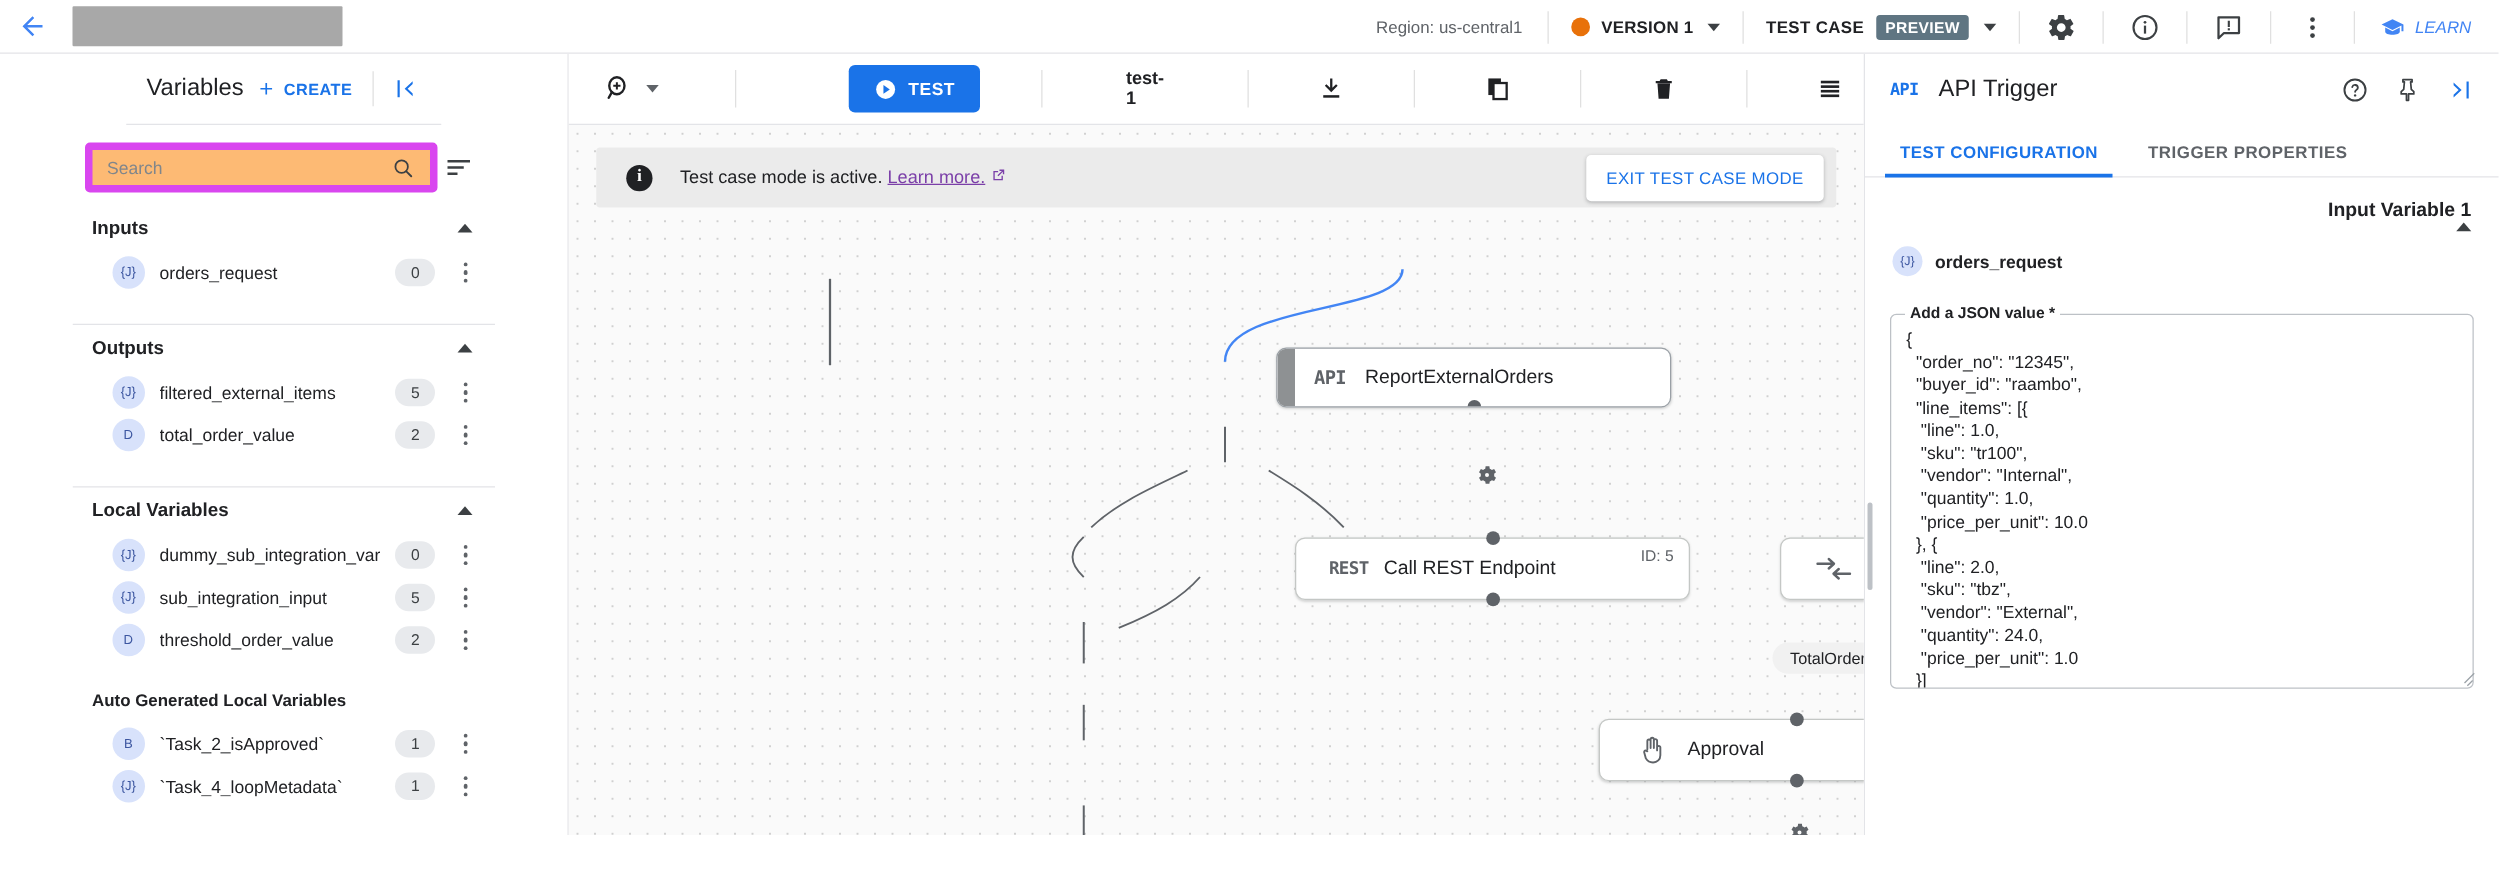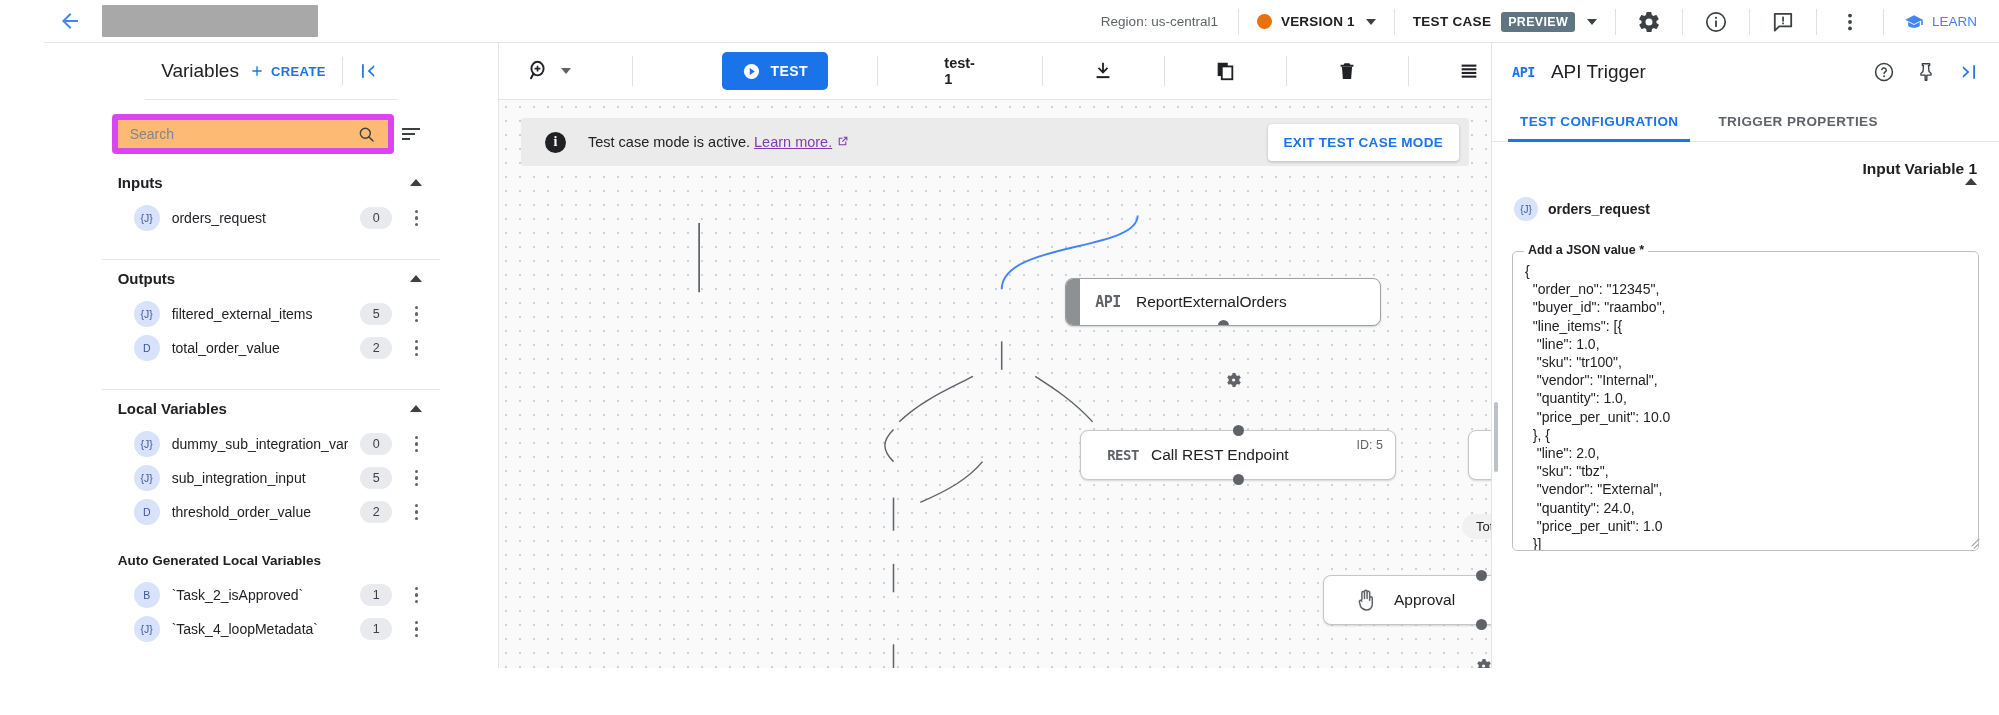--- a/index.html
+++ b/index.html
@@ -2,21 +2,21 @@
 <html><head>
 <meta charset="utf-8">
 <style>
   * { box-sizing: border-box; margin: 0; padding: 0; }
   html, body {
     width: 1999px; height: 715px;
     font-family: "Liberation Sans", sans-serif;
     background: #fff; color: #202124;
     overflow: hidden;
   }
-  .app { width: 1999px; height: 668px; display: flex; flex-direction: column; padding-left: 44px; }
+  .app { width: 1999px; height: 668px; display: flex; flex-direction: column; }
 
   
   .topbar {
     height: 43px; flex: 0 0 43px;
     display: flex; align-items: center;
     border-bottom: 1px solid #e3e4e8;
     background: #fff;
     position: relative;
   }
   .back-arrow {
@@ -59,20 +59,21 @@
     padding: 3px 7px; border-radius: 3px; letter-spacing: .3px;
   }
   .icon-btn {
     width: 62px; height: 43px; display: flex; align-items: center;
     justify-content: center; cursor: pointer; color: #3c4043;
   }
   .learn-btn {
     display: flex; align-items: center; gap: 8px; color: #4285f4;
     font-size: 13.5px; font-weight: 500; padding: 0 22px 0 18px; cursor: pointer;
     white-space: nowrap;
+    font-style: italic;
   }
 
   
   .body { flex: 1; display: flex; min-height: 0; }
 
   
   .left-panel {
     width: 455px; flex: 0 0 455px; display: flex; flex-direction: column;
     border-right: 1px solid #e3e4e8; background: #fff; min-height: 0; align-items: center;
   }
@@ -171,21 +172,21 @@
   }
   .banner-info {
     width: 21px; height: 21px; border-radius: 50%; background: #202124; color: #fff;
     font-size: 14px; font-weight: bold; display: flex; align-items: center;
     justify-content: center; font-family: "Liberation Serif", serif; flex: 0 0 21px;
   }
   .banner-text { font-size: 14.5px; color: #202124; margin-left: 22px; }
   .banner-link { color: #7b3fa8; text-decoration: underline; cursor: pointer; }
   .banner-spacer { flex: 1; }
   .exit-btn {
-    background: #fff; color: #1a73e8; font-size: 13.5px; font-weight: bold;
+    background: #fff; color: #1a73e8; font-size: 13.5px; font-weight: normal;
     letter-spacing: .3px; padding: 11px 16px; border-radius: 4px;
     box-shadow: 0 1px 3px rgba(60,64,67,.3); cursor: pointer; white-space: nowrap;
   }
 
   .node {
     position: absolute; background: #fff; border: 1px solid #c4c7c5;
     border-radius: 8px; box-shadow: 0 1px 2px rgba(60,64,67,.2);
     display: flex; align-items: center; padding: 0 14px;
   }
   .node.trigger { border: 1px solid #9aa0a6; padding-left: 0; overflow: hidden; }

